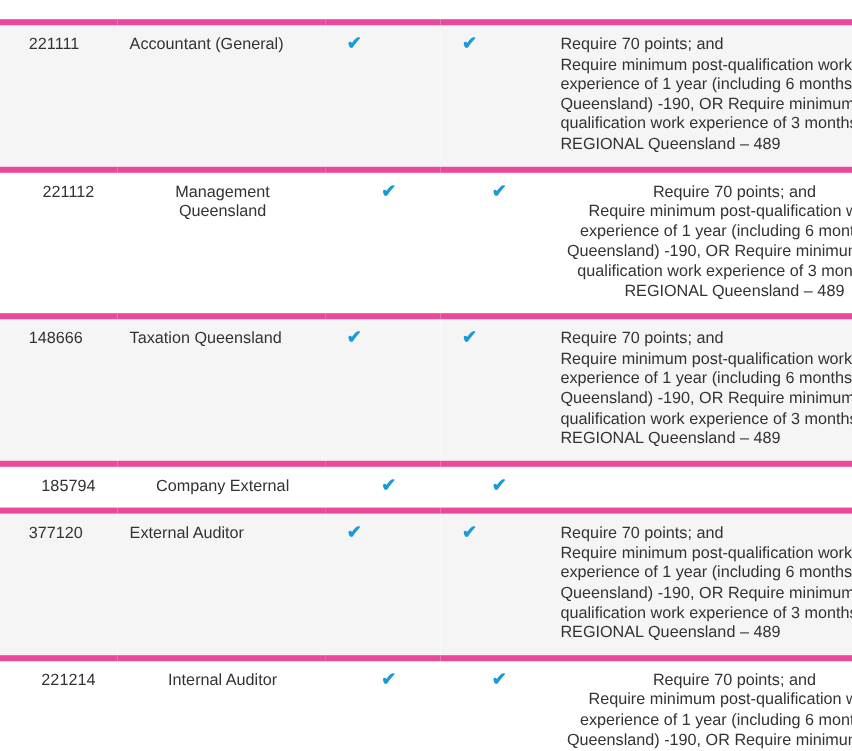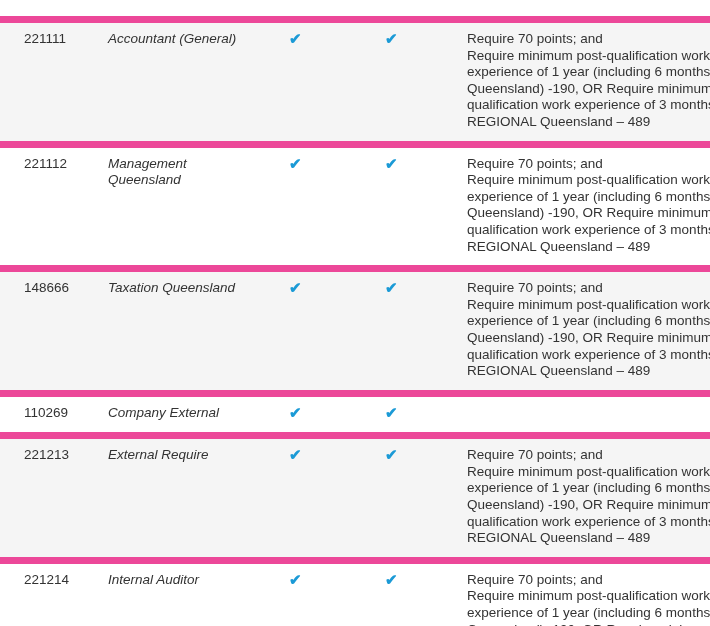--- a/index.html
+++ b/index.html
@@ -17,38 +17,38 @@
   .occupation-table {
     width: 710px;
     border-collapse: collapse;
     table-layout: fixed;
   }
   .occupation-table td {
     vertical-align: top;
     padding: 8px 8px 10px 8px;
     font-size: 13.5px;
     line-height: 16.6px;
-    border-bottom: 7px solid #ec4899;
+    border-bottom: 5px solid #ec4899;
   }
   .row-shaded td {
     background: #f5f5f5;
   }
   .row-plain td {
     background: #ffffff;
+    text-align: center;
   }
   .col-code {
     width: 66px;
     padding-left: 24px !important;
     white-space: nowrap;
     color: #333333;
   }
   .col-name {
     width: 155px;
     padding-left: 10px !important;
-    font-style: italic;
   }
   .col-check1 {
     width: 70px;
     text-align: left;
     padding-left: 18px !important;
   }
   .col-check2 {
     width: 62px;
     text-align: left;
     padding-left: 18px !important;
@@ -119,32 +119,32 @@
       <td class="col-name">Taxation Queensland</td>
       <td class="col-check1"><span class="tick">✔</span></td>
       <td class="col-check2"><span class="tick">✔</span></td>
       <td class="col-criteria">
           <span class="criteria-text">Require 70 points; and
 Require minimum post-qualification work experience of 1 year (including 6 months in Queensland) -190, OR Require minimum post-qualification work experience of 3 months in REGIONAL Queensland – 489</span>
         </td>
     </tr>
 
     <tr class="row-plain">
-      <td class="col-code">110269</td>
+      <td class="col-code">185794</td>
       <td class="col-name">Company External</td>
       <td class="col-check1"><span class="tick">✔</span></td>
       <td class="col-check2"><span class="tick">✔</span></td>
       <td class="col-criteria">
           <span class="criteria-text"></span>
         </td>
     </tr>
 
     <tr class="row-shaded">
-      <td class="col-code">221213</td>
-      <td class="col-name">External Require</td>
+      <td class="col-code">377120</td>
+      <td class="col-name">External Auditor</td>
       <td class="col-check1"><span class="tick">✔</span></td>
       <td class="col-check2"><span class="tick">✔</span></td>
       <td class="col-criteria">
           <span class="criteria-text">Require 70 points; and
 Require minimum post-qualification work experience of 1 year (including 6 months in Queensland) -190, OR Require minimum post-qualification work experience of 3 months in REGIONAL Queensland – 489</span>
         </td>
     </tr>
 
     <tr class="row-plain">
       <td class="col-code">221214</td>

